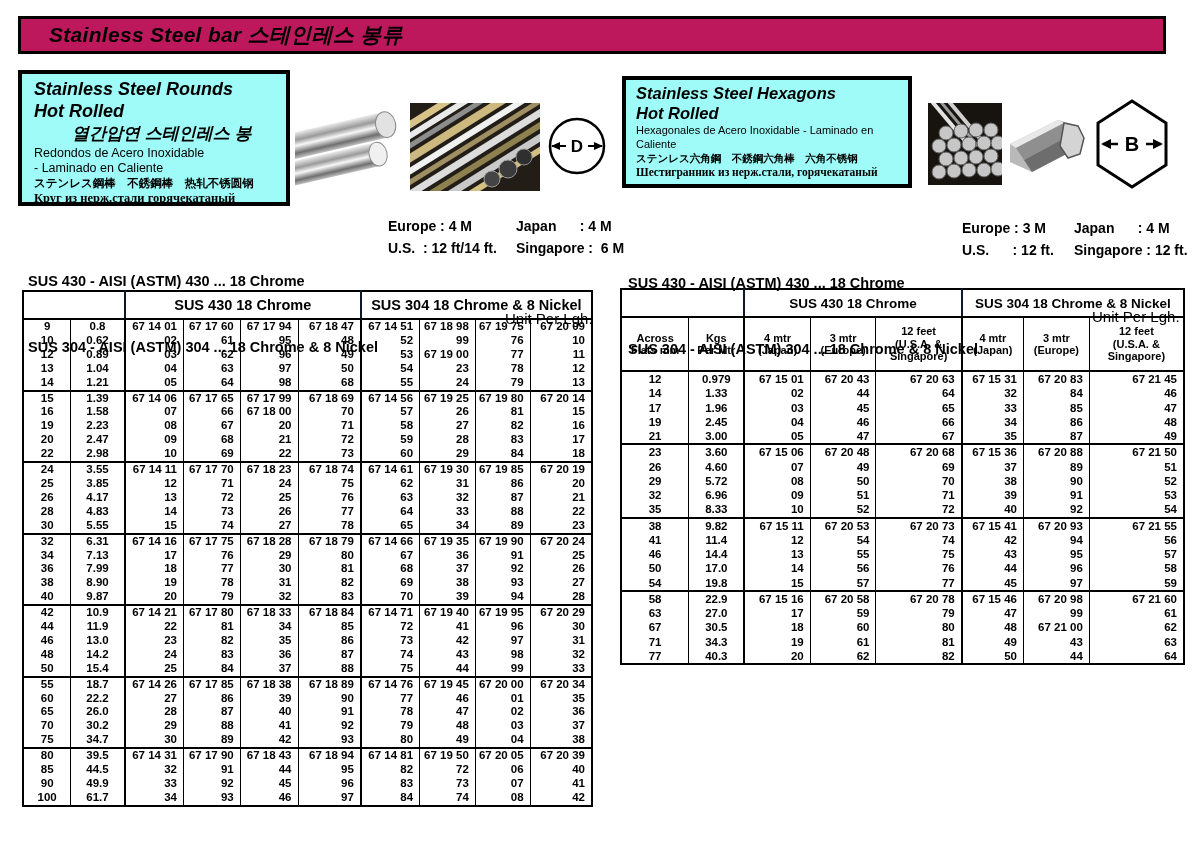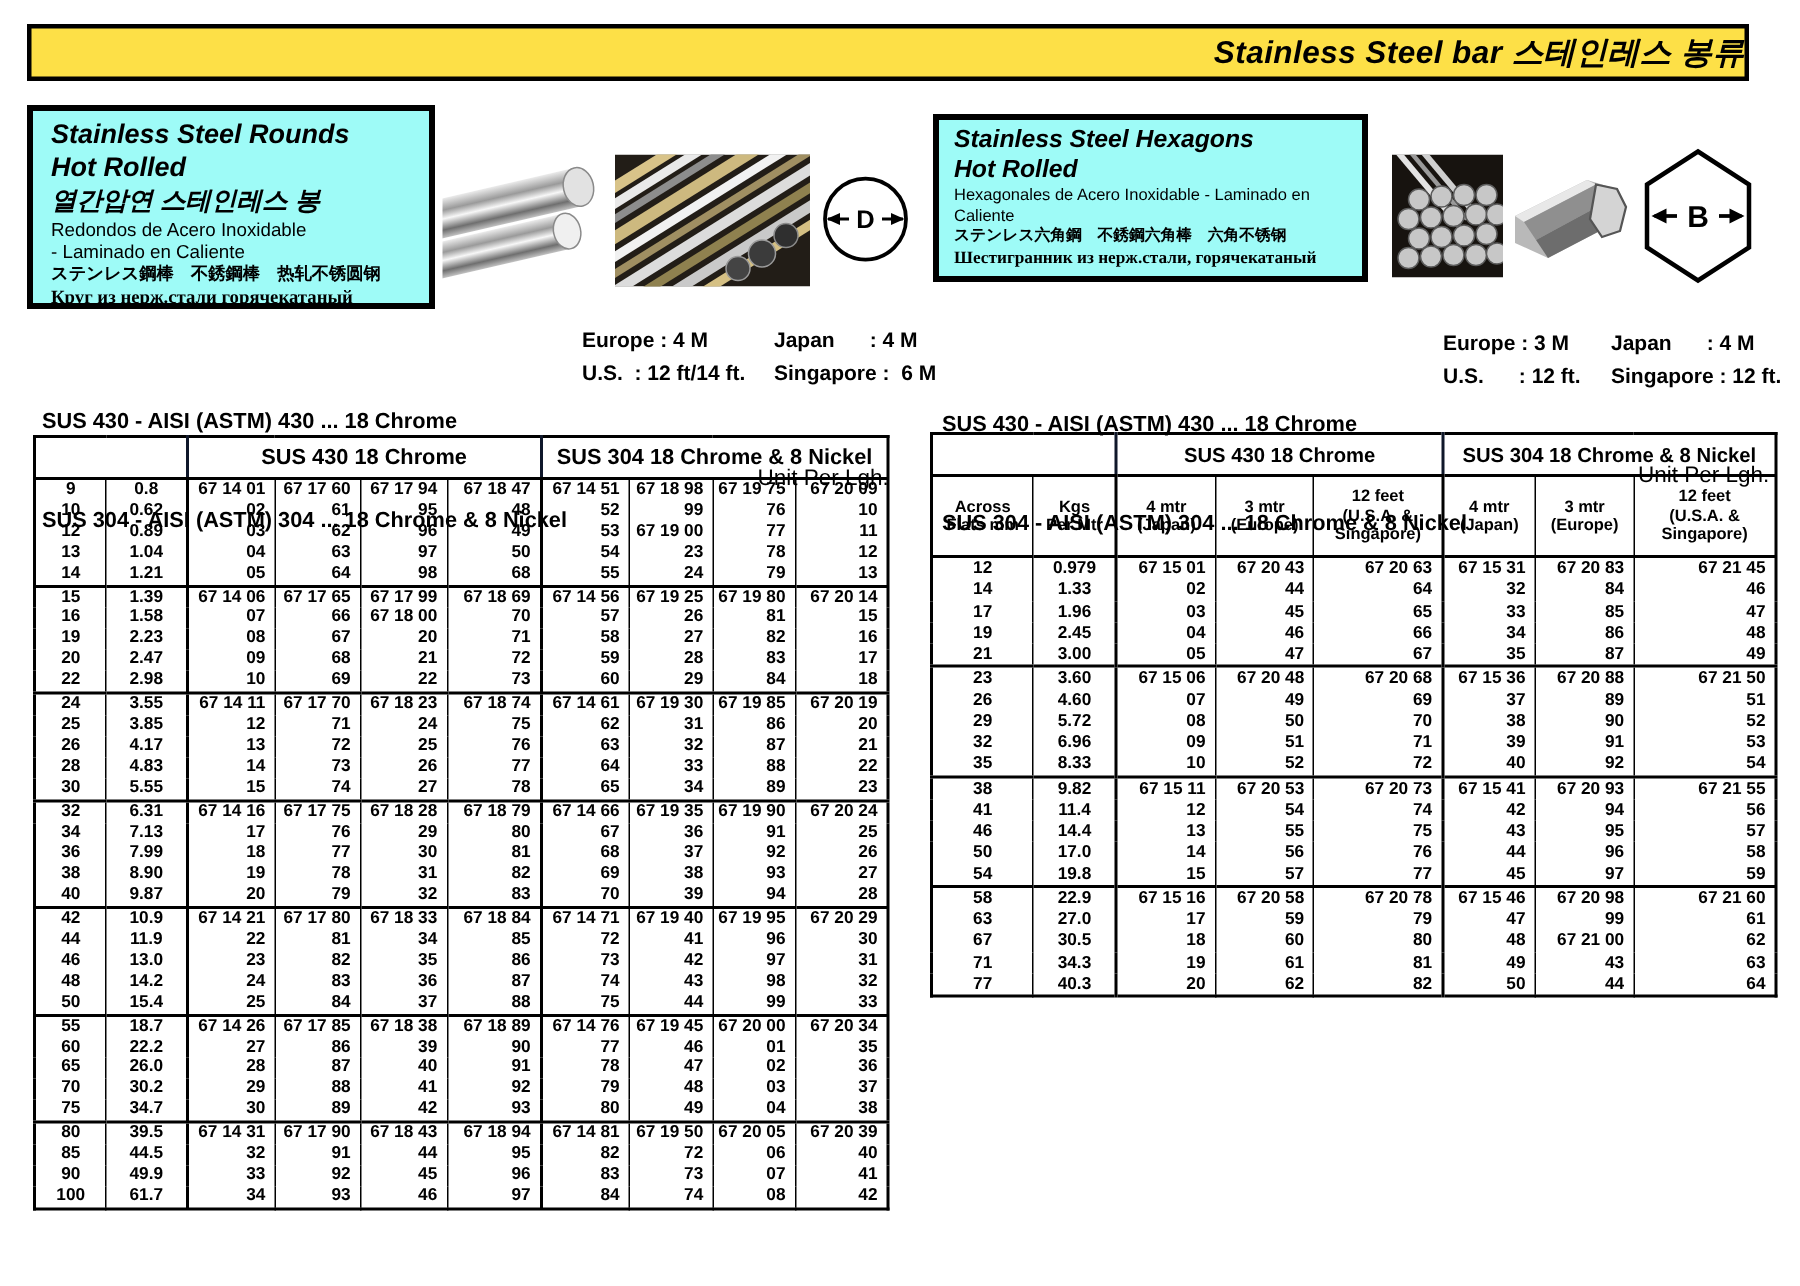--- a/index.html
+++ b/index.html
@@ -5,40 +5,40 @@
   html,body{margin:0;padding:0;}
   body{
     width:1200px;height:857px;position:relative;background:#fff;color:#000;
     font-family:"Liberation Sans",sans-serif;overflow:hidden;
   }
   .abs{position:absolute;}
 
   
   .title-bar{
     left:18px;top:16px;width:1142px;height:32px;
-    background:#fde047;border:3px solid #000;
-    display:flex;align-items:center;justify-content:flex-end;
+    background:#be185d;border:3px solid #000;
+    display:flex;align-items:center;
   }
   .title-bar span{
     font-size:21px;font-weight:bold;font-style:italic;padding-left:28px;letter-spacing:.3px;
   }
 
   
   .info-box{background:#9efbf7;border:4px solid #000;box-sizing:border-box;padding:4px 10px 2px 12px;}
   .box-left{left:18px;top:70px;width:272px;height:136px;}
   .box-right{left:622px;top:76px;width:290px;height:112px;padding:3px 8px 2px 10px;}
   .l-title{font-weight:bold;font-style:italic;font-size:18px;line-height:22px;}
-  .l-kor{font-weight:bold;font-style:italic;font-size:17px;line-height:24px;}
+  .l-kor{font-weight:bold;font-style:italic;font-size:17px;line-height:24px;margin-left:38px;}
   .l-small{font-size:12.5px;line-height:15px;}
   .l-cjk{font-size:11.5px;font-weight:bold;line-height:15px;}
   .l-rus{font-size:12.5px;font-weight:bold;line-height:15px;font-family:Liberation Serif, serif;}
   .box-right .l-title{font-size:16.5px;line-height:20px;}
   .box-right .l-kor{font-size:15.5px;line-height:22px;}
   .box-right .l-small{font-size:11px;line-height:14px;}
-  .box-right .l-cjk{font-size:10.5px;line-height:14px;font-family:Liberation Serif, serif;}
+  .box-right .l-cjk{font-size:10.5px;line-height:14px;}
   .box-right .l-rus{font-size:11.5px;line-height:14px;}
 
   
   .grades{font-size:14.5px;font-weight:600;line-height:22px;white-space:pre;}
   .lengths{display:grid;grid-template-columns:128px auto;row-gap:6px;font-size:14px;font-weight:600;white-space:pre;}
   .unit-note{font-size:15px;font-weight:400;margin-top:46px;}
 
   
   .tbl{box-sizing:content-box;}
   table.grid{border-collapse:collapse;table-layout:fixed;border:2px solid #000;}

